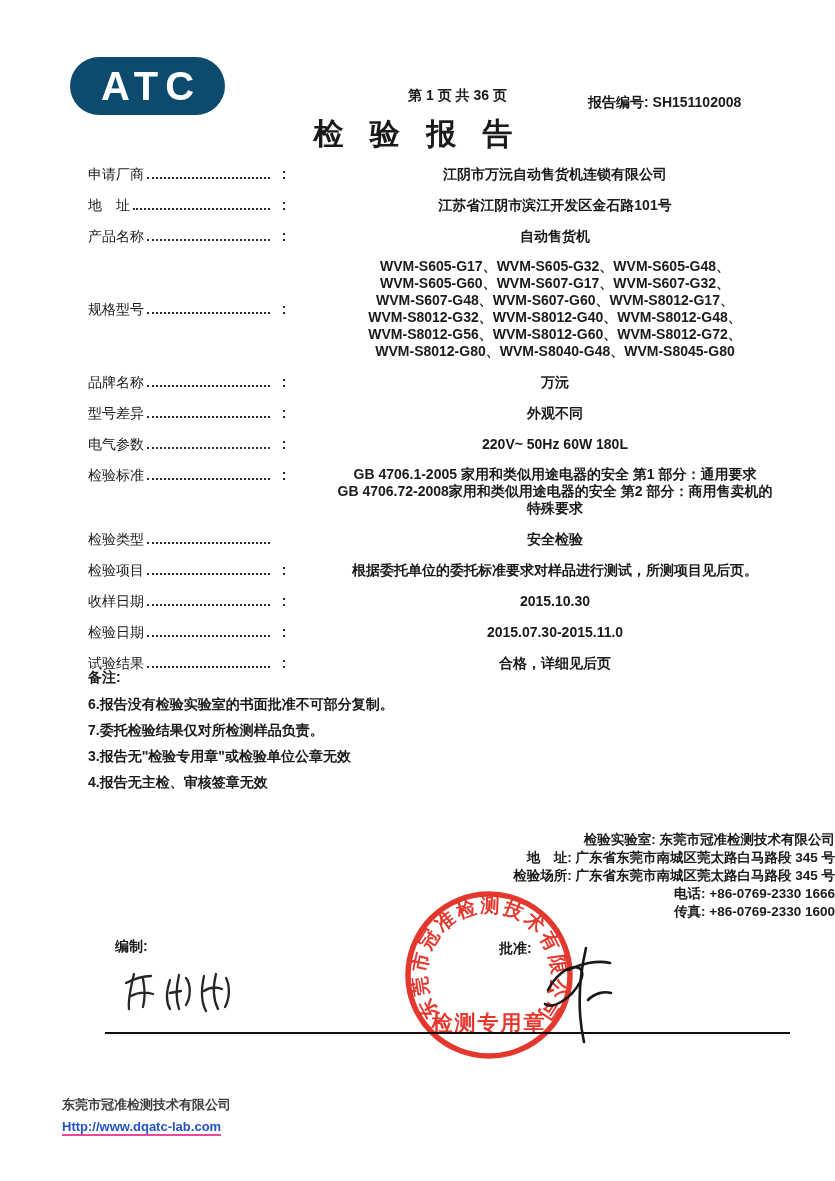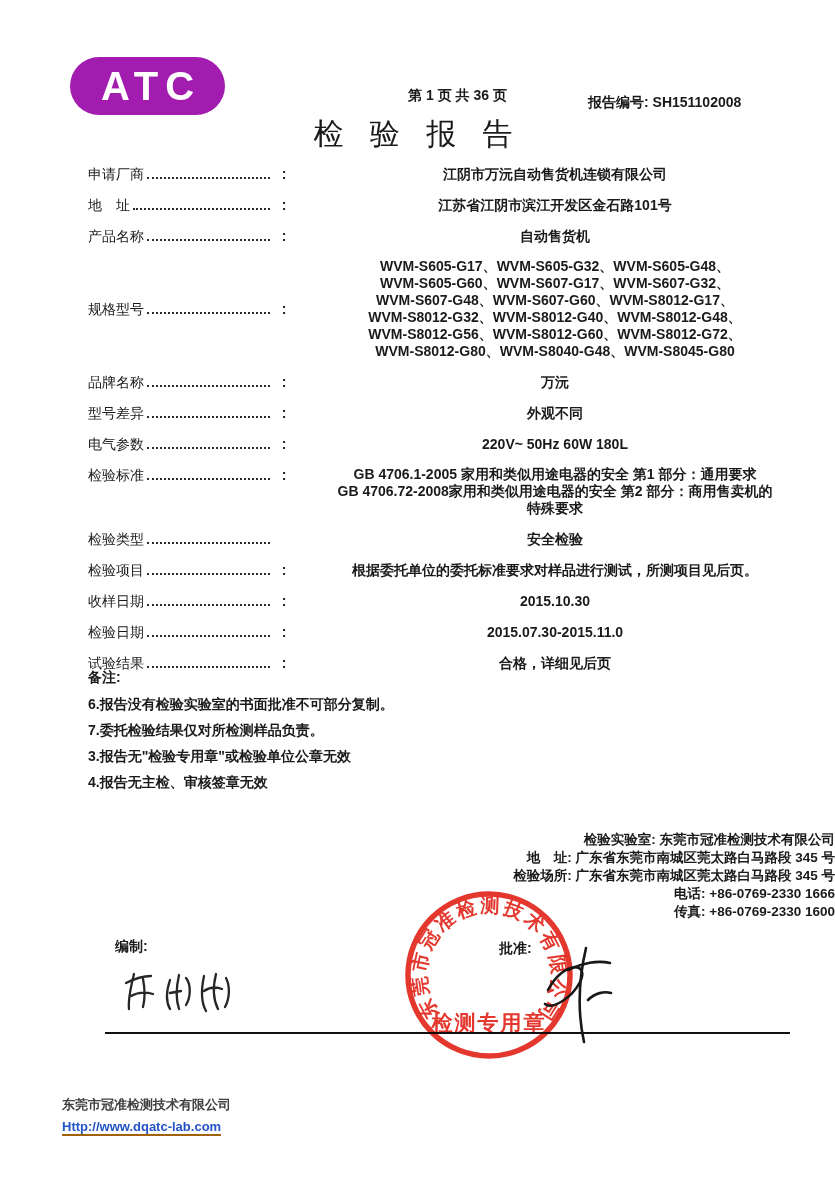--- a/index.html
+++ b/index.html
@@ -5,37 +5,37 @@
   * { margin:0; padding:0; box-sizing:border-box; }
   html,body { background:#9a9a9a; }
   body { font-family:"Liberation Sans","DejaVu Sans",sans-serif; }
   .page {
     position:relative; width:835px; height:1181px; background:#ffffff;
     margin:0 auto; overflow:hidden; color:#1a1a1a;
   }
   
   .logo {
     position:absolute; left:70px; top:57px; width:155px; height:58px;
-    background:#a21caf; border-radius:29px; display:flex;
+    background:#0c4a6e; border-radius:29px; display:flex;
     align-items:center; justify-content:center;
   }
   .logo span {
     color:#fff; font-weight:bold; font-size:40px; letter-spacing:7px;
     padding-left:7px; line-height:1;
   }
   .page-info {
     position:absolute; top:87px; left:80px; right:0; text-align:center;
     font-size:14px; font-weight:bold;
   }
   .report-no {
     position:absolute; top:94px; left:588px; font-size:14px; font-weight:bold;
   }
   .title {
     position:absolute; top:114px; left:0; right:0; text-align:center;
-    font-size:30px; font-weight:normal; letter-spacing:9px;
+    font-size:30px; font-weight:bold; letter-spacing:9px;
   }
   
   .fields { position:absolute; top:165px; left:88px; right:35px; }
   .row { display:flex; align-items:flex-start; margin-bottom:13px; font-size:14px; }
   .row.vcenter { align-items:center; }
   .lbl { width:182px; display:flex; align-items:flex-end; font-weight:normal; line-height:18px;text-align:center; }
   .lbl .txt { white-space:nowrap; }
   .dots { flex:1; border-bottom:2px dotted #2b2b2b; margin:0 0 4px 3px; }
   .sep { width:12px; margin-left:8px; font-weight:bold; line-height:18px; text-align:center; }
   .val { flex:1; margin-left:20px; font-weight:bold; line-height:17px; white-space:pre-line;text-align:center; }
@@ -57,21 +57,21 @@
   .sig2 { left:520px; top:938px; z-index:6; }
   .sign-line { position:absolute; left:105px; top:1032px; width:685px; height:0;
                border-top:2px solid #111; }
   .stamp { position:absolute; left:400px; top:886px; width:178px; height:178px;
            mix-blend-mode:multiply; z-index:5; }
   
   .footer-company { position:absolute; left:62px; top:1096px; font-size:13px;
                     color:#3f3f3f; font-weight:bold; }
   .footer-url { position:absolute; left:62px; top:1119px; font-size:13px;
                 color:#2353c4; font-weight:bold; text-decoration:none;
-                border-bottom:2px solid #a16207; cursor:pointer; }
+                border-bottom:2px solid #ec4899; cursor:pointer; }
 </style>
 </head>
 <body>
 
 <div class="page">
 
   <div class="logo">
     <span>ATC</span>
   </div>
   <div class="page-info">第 1 页 共 36 页</div>

